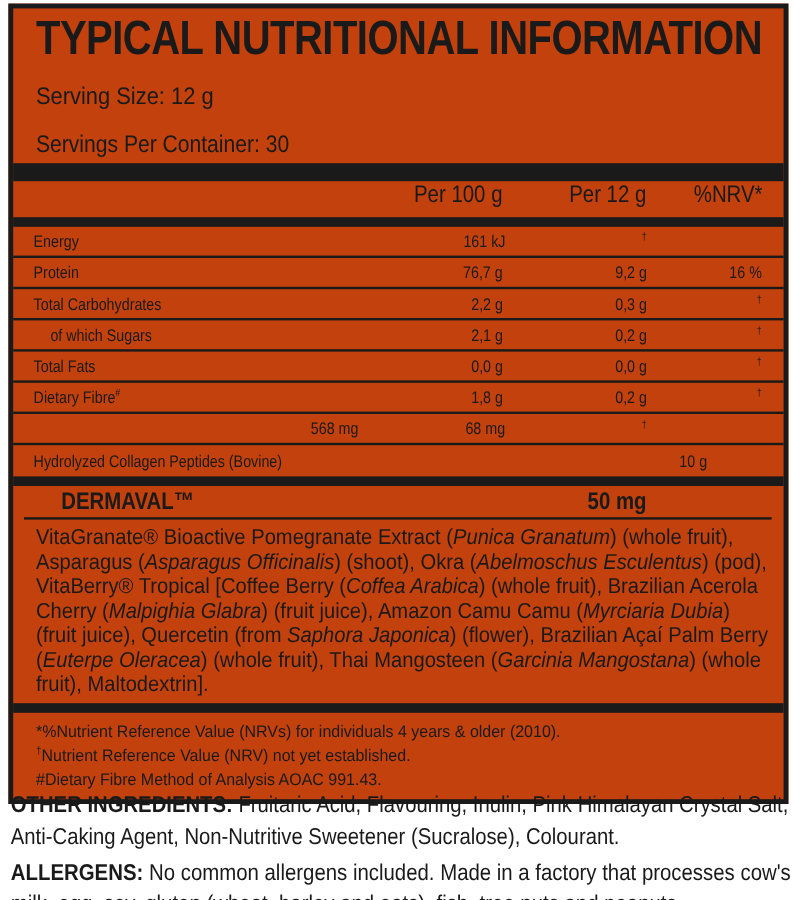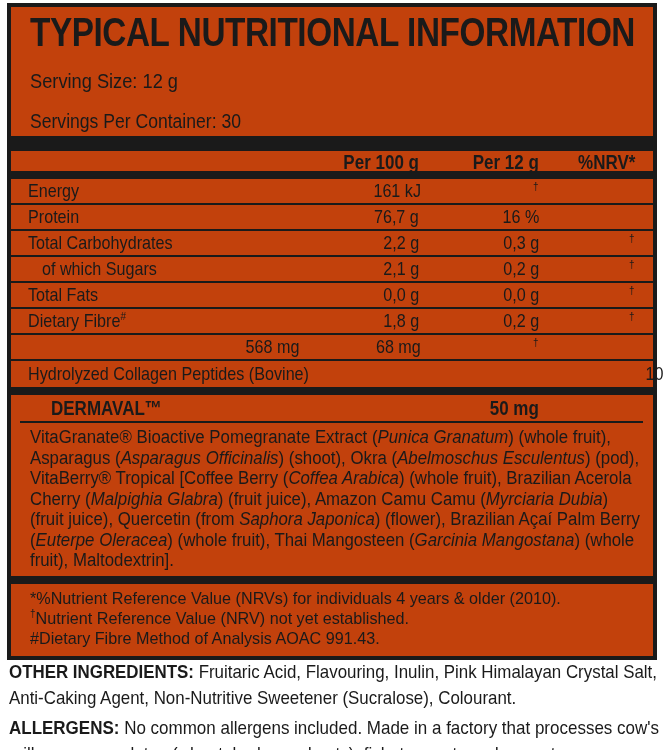--- a/index.html
+++ b/index.html
@@ -13,33 +13,33 @@
     position:absolute;left:7px;top:3px;width:650px;
     border:4px solid #1a1a1a;box-sizing:border-box;background:#c2410c;
   }
   .label-header{padding:4px 14px 3px 19px;}
   .title{font-size:40px;font-weight:700;line-height:42px;letter-spacing:-0.5px;}
   .serving-line{font-size:20px;line-height:23px;margin-top:17px;}
   .bar{background:#1a1a1a;width:100%;}
   .bar-15{height:15px;}
   .bar-8{height:8px;}
   .grid{display:grid;grid-template-columns:1fr 120px 118px 96px;padding:0 10px 0 9px;box-sizing:border-box;}
-  .col-head{height:20px;align-items:end;padding-bottom:20px;font-weight:700;font-size:20px;}
+  .col-head{height:30px;align-items:end;padding-bottom:20px;font-weight:400;font-size:20px;}
   .c2,.c3,.c4{text-align:right;}
   .c2{padding-right:10px;}
   .c3{padding-right:8px;}
   .c4{padding-right:8px;}
-  .t-row{height:26px;align-items:center;border-bottom:2px solid #1a1a1a;font-size:19px;box-sizing:border-box;}
+  .t-row{height:26px;align-items:center;border-bottom:2px solid #1a1a1a;font-size:14px;box-sizing:border-box;}
   .t-row:last-child{border-bottom:none;gap:44px;}
   .c-label{padding-left:8px;}
   .c-label.ind{padding-left:22px;}
   .derma-row{height:26px;align-items:center;font-weight:700;font-size:20px;padding-left:32px;}
   .derma-rule{height:2px;background:#1a1a1a;margin:0 10px 0 9px;}
   .ingredients{margin:4px 30px 5px 19px;font-size:18px;line-height:20.5px;}
-  .footnotes{padding:5px 14px 7px 19px;font-size:17px;line-height:20px;}
+  .footnotes{padding:5px 14px 7px 19px;font-size:14px;line-height:20px;}
   .bottom-para{position:absolute;left:9px;font-size:19px;line-height:26px;}
   #other-ingredients{top:640px;}
   #allergens{top:696px;}
   .it{font-style:italic;}
   .bd{font-weight:700;}
   sup{font-size:62%;line-height:0;vertical-align:super;}
   .fit{display:inline-block;white-space:nowrap;}
   .cond{display:inline-block;white-space:nowrap;transform:scaleX(.85);transform-origin:0 50%;}
   .cond-r{display:inline-block;white-space:nowrap;transform:scaleX(.85);transform-origin:100% 50%;}
 </style>
@@ -67,20 +67,21 @@
 
   <div id="rows">
       <div class="grid t-row">
         <div class="c-label"><span class="cond">Energy</span></div>
         <div class="c3"><span class="cond-r">161 kJ</span></div>
         <div class="c4"><span class="cond-r"><sup>†</sup></span></div>
       </div>
       <div class="grid t-row">
         <div class="c-label"><span class="cond">Protein</span></div>
         <div class="c2"><span class="cond-r">76,7 g</span></div>
+        <div class="c3"><span class="cond-r">9,2 g</span></div>
         <div class="c4"><span class="cond-r">16 %</span></div>
       </div>
       <div class="grid t-row">
         <div class="c-label"><span class="cond">Total Carbohydrates</span></div>
         <div class="c2"><span class="cond-r">2,2 g</span></div>
         <div class="c3"><span class="cond-r">0,3 g</span></div>
         <div class="c4"><span class="cond-r"><sup>†</sup></span></div>
       </div>
       <div class="grid t-row">
         <div class="c-label ind"><span class="cond">of which Sugars</span></div>

